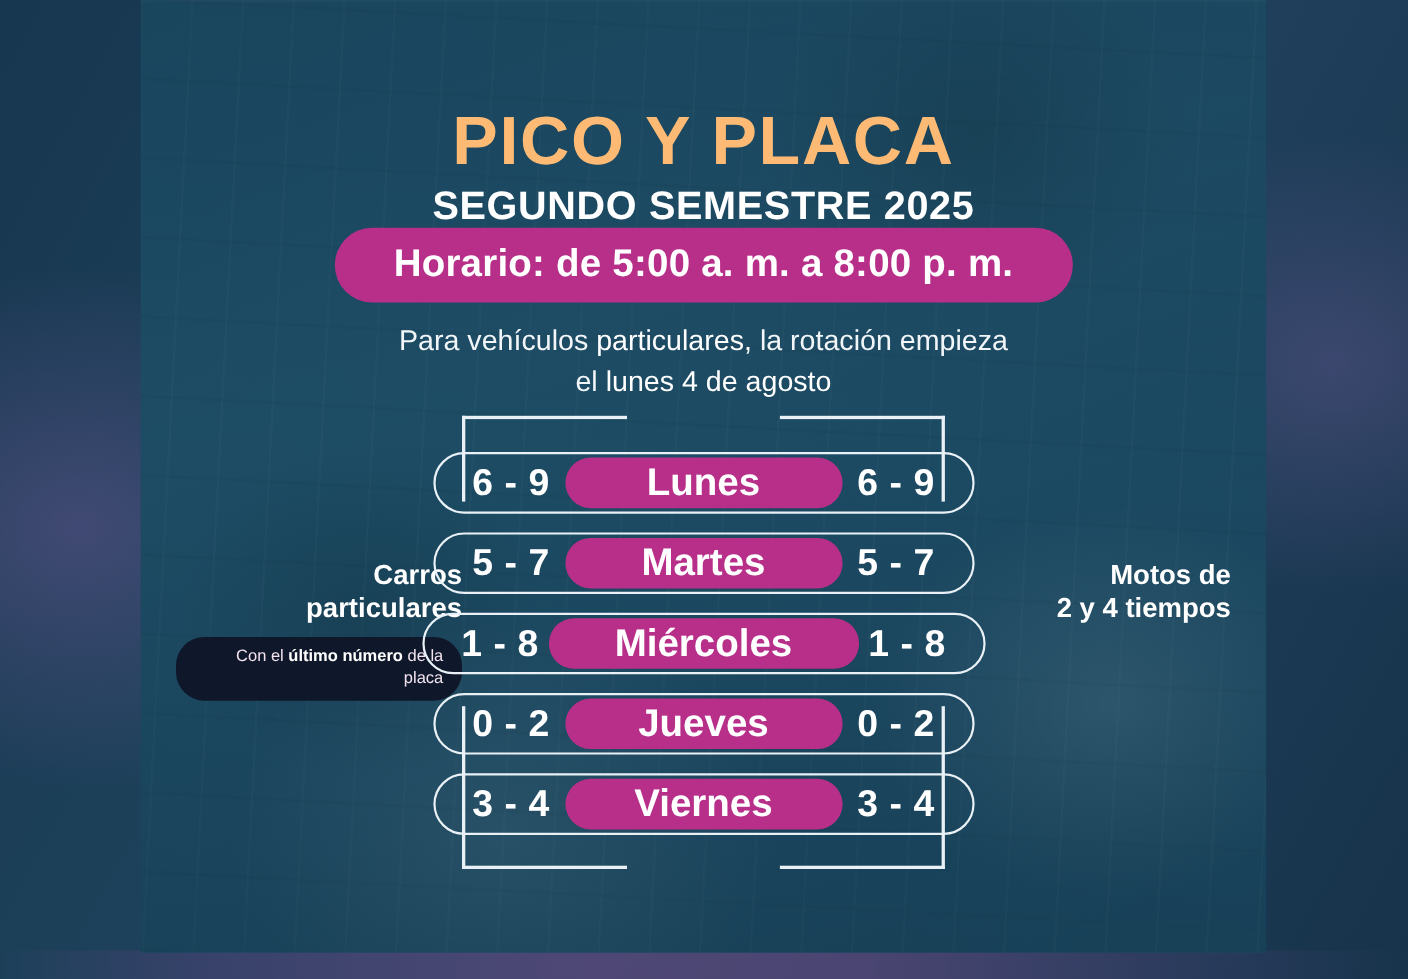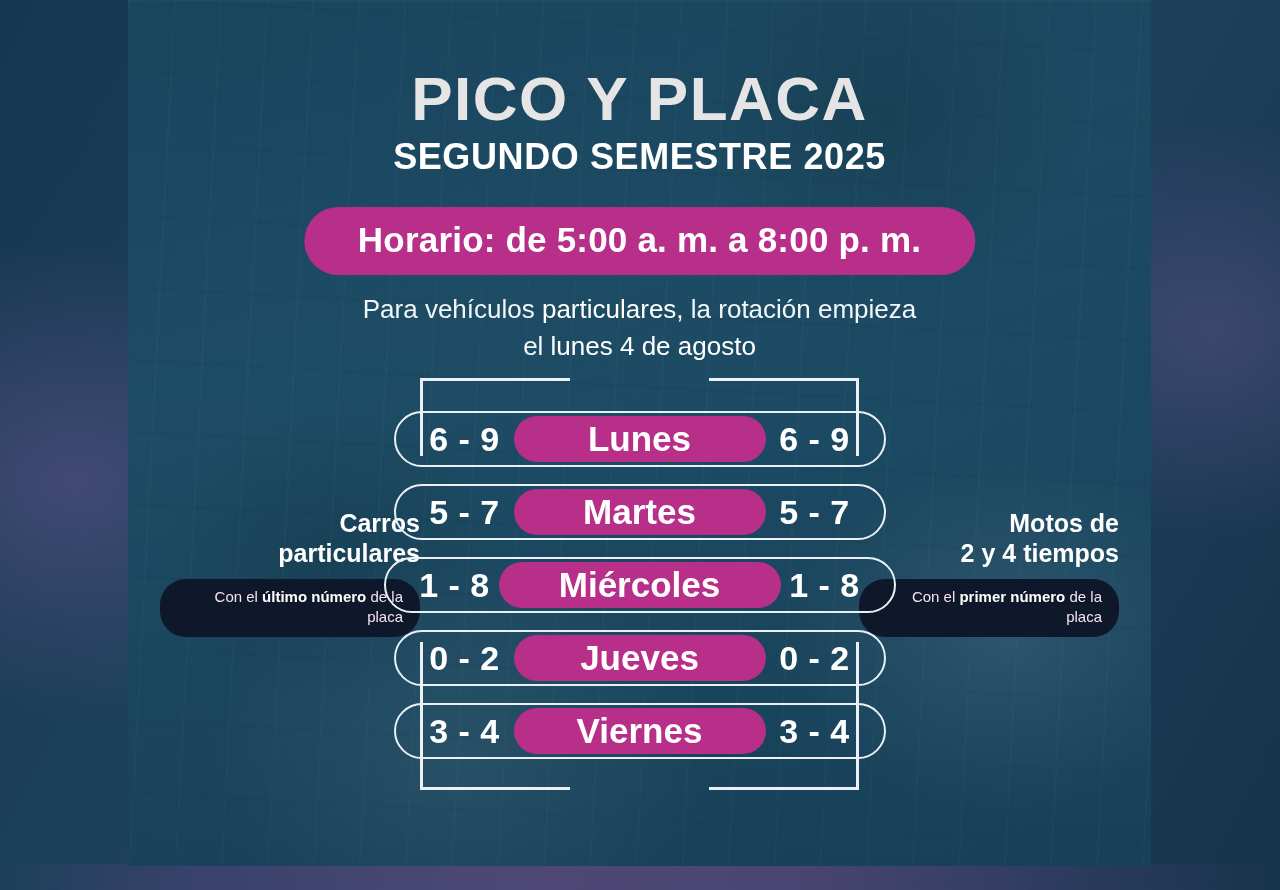--- a/index.html
+++ b/index.html
@@ -84,23 +84,24 @@
   #headline-block {
     position: absolute;
     top: 68px;
     left: 0; right: 0;
     text-align: center;
   }
   #poster-title {
     font-size: 62px;
     font-weight: 800;
     letter-spacing: 1.5px;
-    color: #e5e5e5;
+    color: #fdba74;
     line-height: 1.0;
     font-stretch: condensed;
+    margin-top: 30px;
   }
   #poster-subtitle {
     margin-top: 9px;
     font-size: 36px;
     font-weight: 800;
     letter-spacing: 0.6px;
     color: #ffffff;
     line-height: 1.0;
   }
 
@@ -281,21 +282,20 @@
 
     <div class="side-label" id="side-left">
       <div class="side-title">Carros
 particulares</div>
       <div class="side-badge"><span>Con el </span><b>último</b><span> </span><b>número</b><span> de la placa</span></div>
     </div>
 
     <div class="side-label" id="side-right">
       <div class="side-title">Motos de
 2 y 4 tiempos</div>
-      <div class="side-badge"><span>Con el </span><b>primer</b><span> </span><b>número</b><span> de la placa</span></div>
     </div>
 
     <div id="day-rows">
         <div class="day-row">
           <div class="row-outline">
             <div class="range">6 - 9</div>
             <div class="range">6 - 9</div>
             <div class="day-pill">Lunes</div>
           </div>
         </div>

